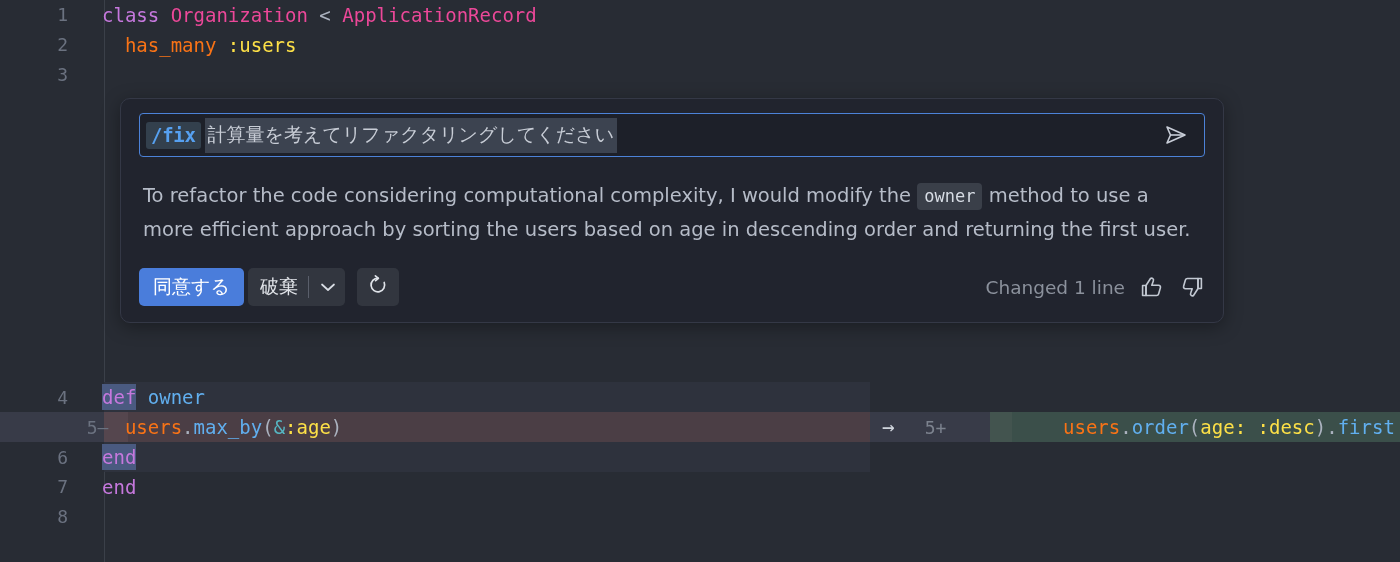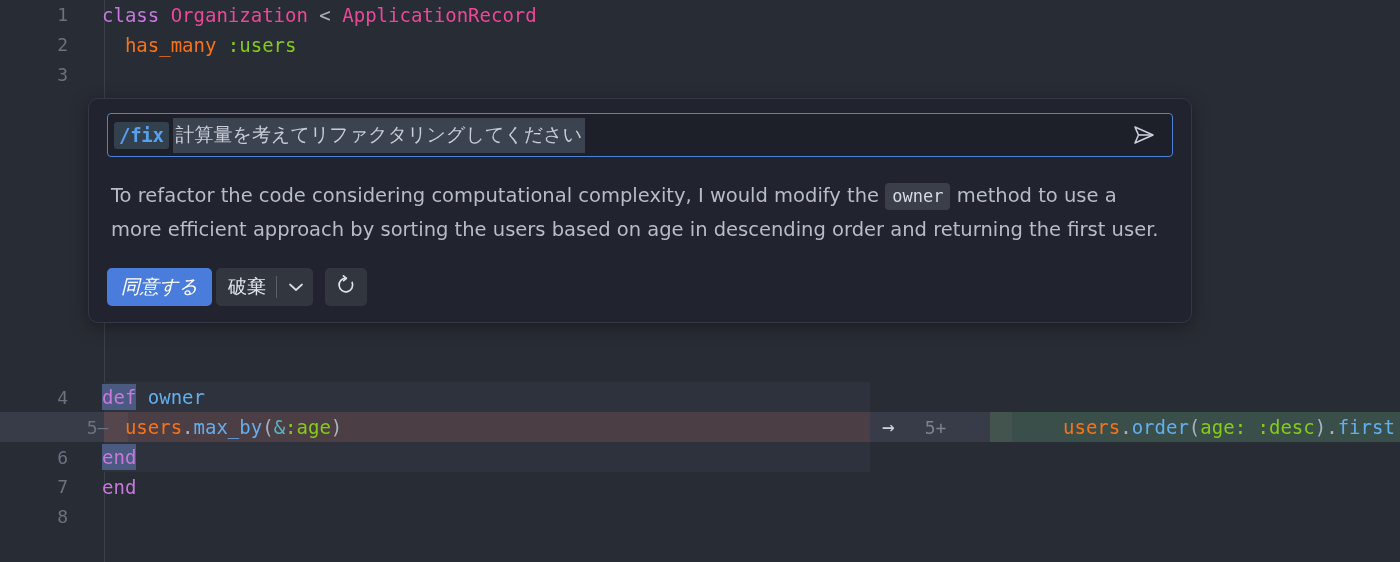--- a/index.html
+++ b/index.html
@@ -51,37 +51,37 @@
     padding-left: 24px;
     white-space: pre;
     overflow: hidden;
   }
 
   
   .kw   { color: #c678dd; }
   .cls  { color: #ec4899; }
   .op   { color: #abb2bf; }
   .mth  { color: #f97316; }
-  .sym  { color: #84cc16; }
+  .sym  { color: #fde047; }
   .fn   { color: #61afef; }
   .amp  { color: #56b6c2; }
   .pln  { color: #abb2bf; }
   .punc { color: #abb2bf; }
 
   
   .khl {
     background: #4a5a80;
     border-radius: 0;
     padding: 2px 0;
   }
 
   
   .chat-panel {
     position: absolute;
-    left: 88px;
+    left: 120px;
     top: 98px;
     width: 1104px;
     background: #21242e;
     border: 1px solid #343846;
     border-radius: 10px;
     padding: 14px 18px 14px 18px;
     box-shadow: 0 4px 18px rgba(0,0,0,0.35);
   }
 
   .prompt-row {
@@ -165,21 +165,20 @@
     align-items: center;
     font-size: 19px;
     cursor: pointer;
     user-select: none;
   }
 
   .btn-primary {
     background: #4a7ddb;
     color: #ffffff;
     padding: 0 14px;
-    font-style: italic;
   }
 
   .btn-secondary {
     background: #32363f;
     color: #e2e5ea;
     margin-left: 4px;
     padding: 0 6px 0 12px;
   }
 
   .btn-split-sep {
@@ -388,20 +387,39 @@
 
       <div class="btn btn-icon">
         <span>
           <svg width="22" height="22" viewBox="0 0 22 22" aria-hidden="true">
             <path d="M11 4.2 A6.8 6.8 0 1 0 17.2 8.5" fill="none" stroke="#dfe3e9" stroke-width="1.7" stroke-linecap="round"></path>
             <path d="M8.4 1.9 L11.4 4.3 L8.6 6.6" fill="none" stroke="#dfe3e9" stroke-width="1.7" stroke-linecap="round" stroke-linejoin="round"></path>
           </svg>
         </span>
       </div>
 
+      <div class="actions-right">
+        <span class="changed-label">Changed 1 line</span>
+
+        <span class="thumb">
+          <svg width="26" height="24" viewBox="0 0 26 24" aria-hidden="true">
+            <path d="M7 10.5 L11.5 3.5 A1.9 1.9 0 0 1 14.3 5.9 L12.8 10.2 L19.6 10.2 A1.9 1.9 0 0 1 21.4 12.7 L19.6 19 A2.1 2.1 0 0 1 17.6 20.5 L7 20.5 Z" fill="none" stroke="#c2c8d2" stroke-width="1.6" stroke-linejoin="round"></path>
+            <path d="M7 10.5 L3.6 10.5 L3.6 20.5 L7 20.5 Z" fill="none" stroke="#c2c8d2" stroke-width="1.6" stroke-linejoin="round"></path>
+          </svg>
+        </span>
+
+        <span class="thumb">
+          <svg width="26" height="24" viewBox="0 0 26 24" aria-hidden="true">
+            <g transform="translate(26,24) rotate(180)">
+              <path d="M7 10.5 L11.5 3.5 A1.9 1.9 0 0 1 14.3 5.9 L12.8 10.2 L19.6 10.2 A1.9 1.9 0 0 1 21.4 12.7 L19.6 19 A2.1 2.1 0 0 1 17.6 20.5 L7 20.5 Z" fill="none" stroke="#c2c8d2" stroke-width="1.6" stroke-linejoin="round"></path>
+              <path d="M7 10.5 L3.6 10.5 L3.6 20.5 L7 20.5 Z" fill="none" stroke="#c2c8d2" stroke-width="1.6" stroke-linejoin="round"></path>
+            </g>
+          </svg>
+        </span>
+      </div>
     </div>
   </div>
 
   <div class="diff-block">
 
     <div class="diff-row">
       <div class="ctx-strip"></div>
       <div class="diff-gutter">4</div>
       <div class="diff-code" id="ctx-top-code"><span class="kw khl">def</span><span class="pln"> </span><span class="fn">owner</span></div>
     </div>

